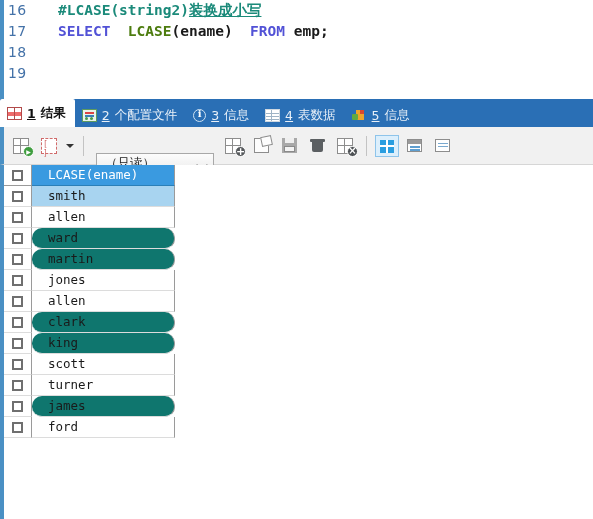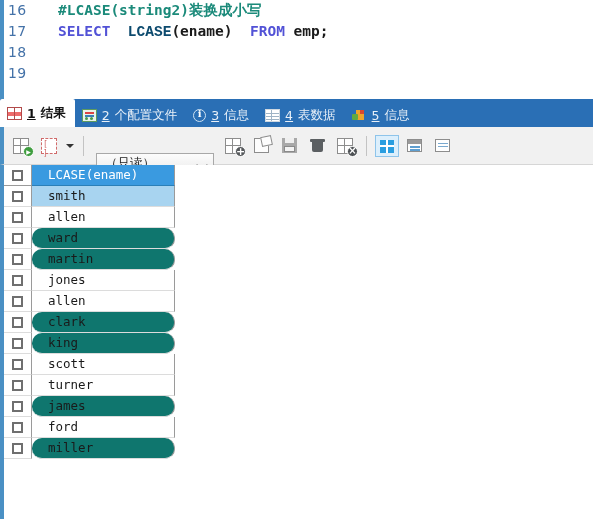--- a/index.html
+++ b/index.html
@@ -50,23 +50,23 @@
     letter-spacing: 0.3px;
   }
   .code {
     font-family: "DejaVu Sans Mono", monospace;
     font-size: 14.5px;
     font-weight: bold;
     white-space: pre;
     padding-left: 18px;
   }
   .tok-comment { color: #1b8a7a; text-align: center; }
-  .tok-cjk { color: #1b8a7a; font-family: "DejaVu Sans", sans-serif; }
+  .tok-cjk { color: #1b8a7a; font-family: "DejaVu Sans", sans-serif; text-decoration: underline; }
   .tok-kw { color: #5252d6; }
-  .tok-fn { color: #0c4a6e; font-family: Liberation Mono, monospace; }
+  .tok-fn { color: #4d7c0f; }
   .tok-plain { color: #1a1a1a; }
 
   
   .tabbar {
     position: absolute;
     left: 0; top: 99px;
     width: 593px;
     height: 28px;
     background: #2a6fb5;
     display: flex;
@@ -693,23 +693,17 @@
       <div class="cell-val">james</div>
     </div>
 
     <div class="grow odd">
       <div class="cell-check">
         <span class="chk"></span>
       </div>
       <div class="cell-val">ford</div>
     </div>
 
-    <div class="grow even">
-      <div class="cell-check">
-        <span class="chk"></span>
-      </div>
-      <div class="cell-val">miller</div>
-    </div>
 
     <div class="grid-rest" style="height:60px;"></div>
   </div>
 
 </div>
 
 </body></html>

